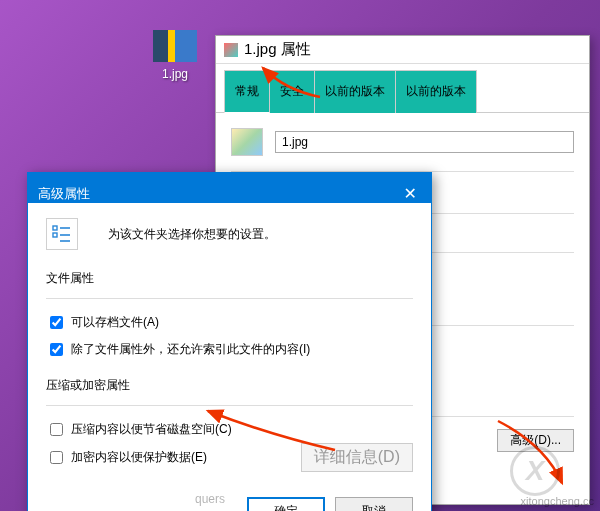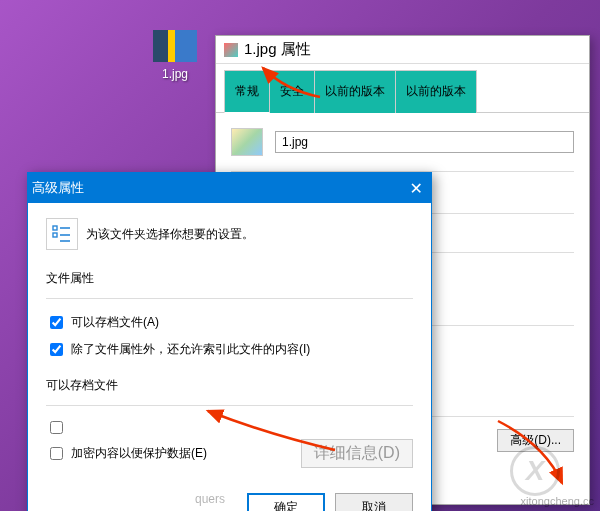--- a/index.html
+++ b/index.html
@@ -142,38 +142,38 @@
       background: #fff;
       border: 1px solid #0078d7;
       box-shadow: 3px 3px 12px rgba(0,0,0,0.4);
       z-index: 10;
     }
     .adv-titlebar {
       height: 30px;
       background: #0078d7;
       color: #fff;
       display: flex;
-      align-items: center;
+      align-items: flex-end;
       justify-content: space-between;
-      padding: 0 4px;
+      padding: 0 10px;
       font-size: 13px;
     }
     .close-x {
       font-size: 16px;
       cursor: pointer;
       padding: 0 4px;
     }
     .adv-body {
       padding: 15px 18px;
       font-size: 12px;
     }
     .adv-header {
       display: flex;
       align-items: center;
-      gap: 8px;
+      gap: 30px;
       margin-bottom: 20px;
     }
     .adv-icon {
       width: 32px;
       height: 32px;
       border: 1px solid #d0d0d0;
       display: flex;
       align-items: center;
       justify-content: center;
       background: #fff;
@@ -349,24 +349,25 @@
       <input type="checkbox" checked="" style="">
       <span>可以存档文件(A)</span>
     </label>
     <label class="check-row">
       <input type="checkbox" checked="" style="">
       <span>除了文件属性外，还允许索引此文件的内容(I)</span>
     </label>
 
     <div style="height:14px"></div>
 
-    <div class="group-title">可以存档文件</div>
+    <div class="group-title">压缩或加密属性</div>
     <hr class="group-divider">
     <label class="check-row">
       <input type="checkbox" style="">
+      <span>压缩内容以便节省磁盘空间(C)</span>
     </label>
     <div class="check-grid">
       <label class="check-row">
         <input type="checkbox" style="">
         <span>加密内容以便保护数据(E)</span>
       </label>
       <button class="details-btn" disabled="">详细信息(D)</button>
     </div>
   </div>
   <div class="adv-footer">

